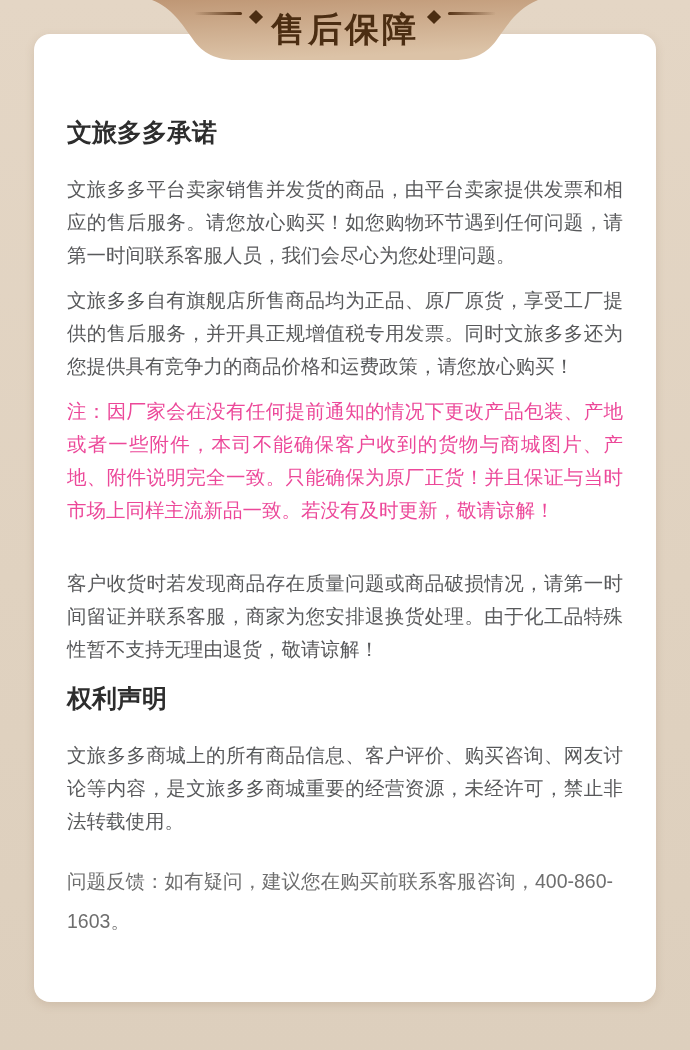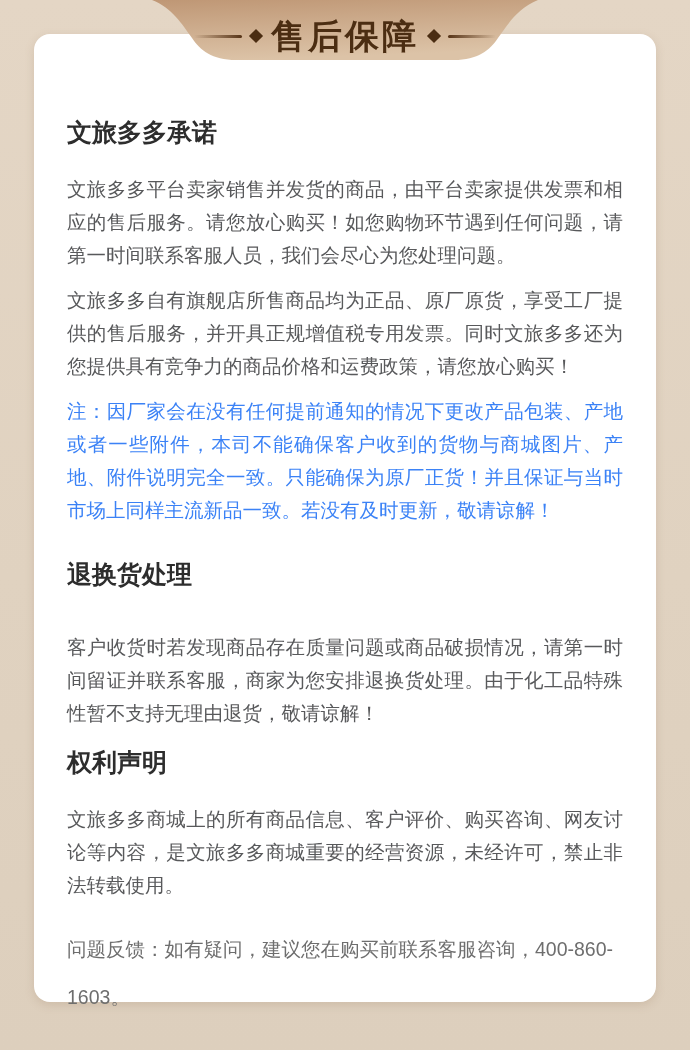--- a/index.html
+++ b/index.html
@@ -11,21 +11,21 @@
     background: linear-gradient(180deg, #e4d6c5 0%, #e0d2c0 55%, #ddcfbd 100%);
   }
 
   
   .banner {
     position:absolute; top:0; left:0; width:690px; height:70px; z-index:5;
   }
   .banner svg { position:absolute; top:0; left:0; display:block; }
   .banner-content {
     position:absolute; top:0; left:0; width:690px; height:60px;
-    display:flex; align-items:center; justify-content:center;
+    display:flex; align-items:flex-start; justify-content:center;
     padding-top:12px;
   }
   .banner-title {
     font-size:34px; font-weight:bold; color:#4b2d12;
     letter-spacing:3px; line-height:1; margin:0 10px;
   }
   .dash {
     width:48px; height:3px; border-radius:2px;
   }
   .dash-left  { background: linear-gradient(to left,  #573417, rgba(87,52,23,0)); margin-right:9px; }
@@ -44,27 +44,27 @@
   }
   h2.sec-heading {
     font-size:25px; line-height:34px; font-weight:bold; color:#2d2d2d;
     margin:4px 0 24px 0;
   }
   p.body-text {
     font-size:19.5px; line-height:33px; color:#58595b;
     text-align:justify; margin:0 0 12px 0;
   }
   p.note-text {
-    font-size:19.5px; line-height:33px; color:#3b82f6;
-    text-align:justify; margin:0 0 30px 0;
+    font-size:19.5px; line-height:33px; color:#ec4899;
+    text-align:justify; margin:0 0 22px 0;
   }
   p.p-gap-before-heading { margin-bottom:15px;margin-top:40px; }
   p.p-last-rights { margin-bottom:23px; }
   p.feedback-text {
-    font-size:19.5px; line-height:48px; color:#6e6e6e;
+    font-size:19.5px; line-height:40px; color:#6e6e6e;
     margin:0;
   }
 </style>
 </head>
 <body>
 
 <div class="banner">
   <svg width="690" height="70" viewBox="0 0 690 70">
     <defs>
       <linearGradient id="bannerGrad" x1="0" y1="0" x2="0.25" y2="1">
@@ -89,21 +89,20 @@
   </div>
 </div>
 
 <div class="card">
 
   <h2 class="sec-heading">文旅多多承诺</h2>
   <p class="body-text">文旅多多平台卖家销售并发货的商品，由平台卖家提供发票和相应的售后服务。请您放心购买！如您购物环节遇到任何问题，请第一时间联系客服人员，我们会尽心为您处理问题。</p>
   <p class="body-text">文旅多多自有旗舰店所售商品均为正品、原厂原货，享受工厂提供的售后服务，并开具正规增值税专用发票。同时文旅多多还为您提供具有竞争力的商品价格和运费政策，请您放心购买！</p>
   <p class="note-text">注：因厂家会在没有任何提前通知的情况下更改产品包装、产地或者一些附件，本司不能确保客户收到的货物与商城图片、产地、附件说明完全一致。只能确保为原厂正货！并且保证与当时市场上同样主流新品一致。若没有及时更新，敬请谅解！</p>
 
-  <h2 class="sec-heading">退换货处理</h2>
   <p class="body-text p-gap-before-heading">客户收货时若发现商品存在质量问题或商品破损情况，请第一时间留证并联系客服，商家为您安排退换货处理。由于化工品特殊性暂不支持无理由退货，敬请谅解！</p>
 
   <h2 class="sec-heading">权利声明</h2>
   <p class="body-text p-last-rights">文旅多多商城上的所有商品信息、客户评价、购买咨询、网友讨论等内容，是文旅多多商城重要的经营资源，未经许可，禁止非法转载使用。</p>
 
   <p class="feedback-text">问题反馈：如有疑问，建议您在购买前联系客服咨询，400-860-1603。</p>
 
 </div>
 
 </body></html>

